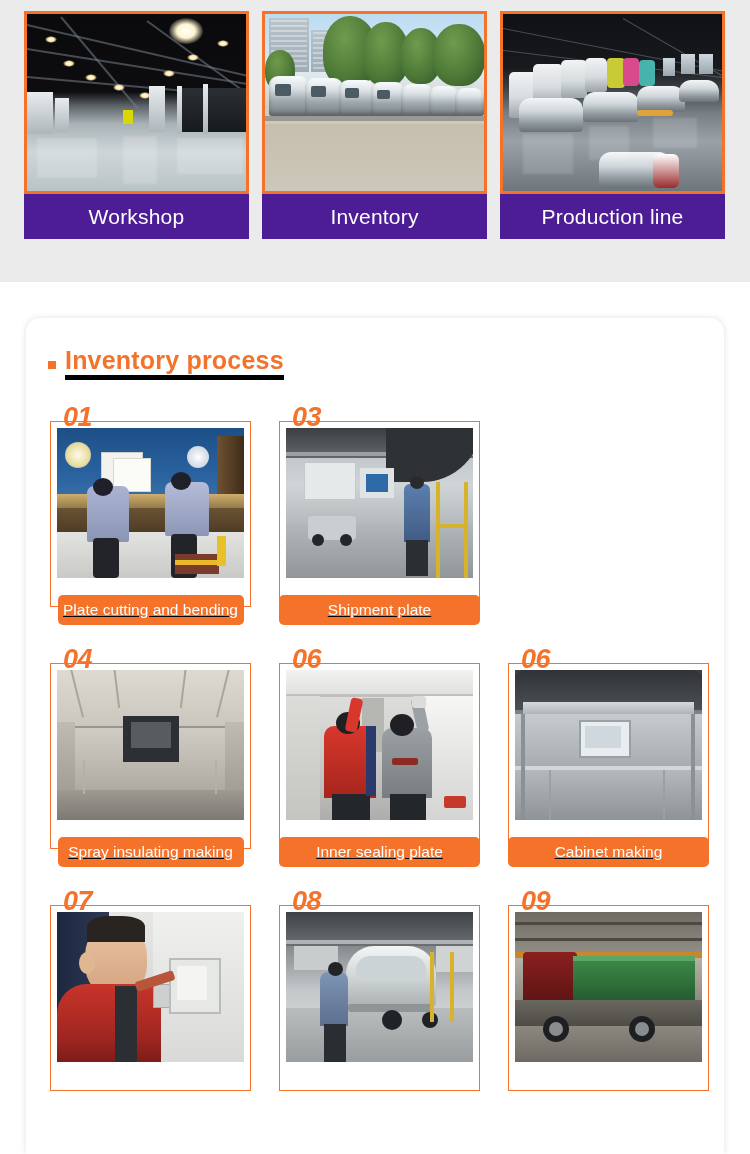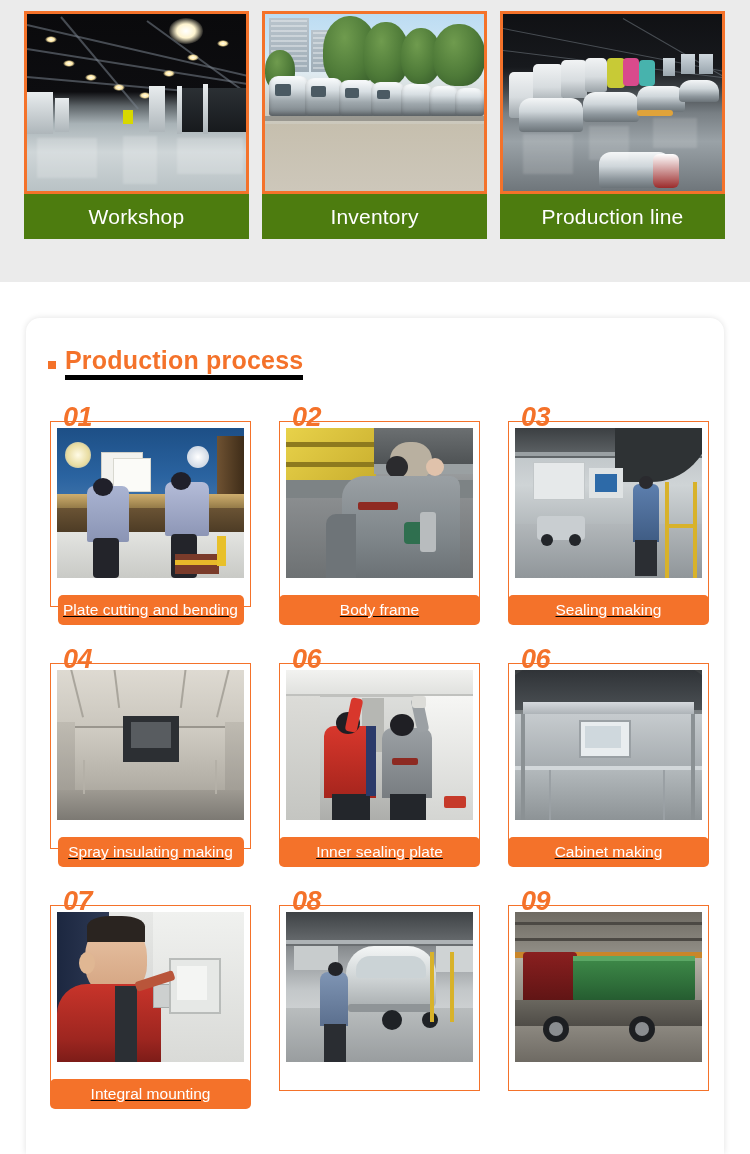--- a/index.html
+++ b/index.html
@@ -46,21 +46,21 @@
     background: #20242b;
   }
   .facility-photo .scene {
     position: absolute;
     inset: 0;
     overflow: hidden;
   }
   .facility-caption {
     width: 225px;
     height: 45px;
-    background: #4d7c0f;
+    background: #4c1d95;
     color: #ffffff;
     font-size: 21px;
     display: flex;
     align-items: center;
     justify-content: center;
     letter-spacing: 0.2px;
   }
 
   
   .ph1 { background:
@@ -339,21 +339,21 @@
       <div class="facility-caption">Production line</div>
     </div>
 
   </div>
 </div>
 
 <div class="panel">
 
   <div class="section-title">
     <span class="title-bullet"></span>
-    <span class="title-text">Production process</span>
+    <span class="title-text">Inventory process</span>
   </div>
 
   <div class="process-grid">
 
     <div class="process-row">
 
       <div class="process-item">
         <span class="step-num">01</span>
         <div class="step-box">
           <div class="step-photo">
@@ -374,44 +374,20 @@
               <div class="blob" style="left:114px;top:106px;width:26px; height:44px; background:#23242a; border-radius:4px;"></div>
               <div class="blob" style="left:118px;top:126px;width:44px; height:20px; background:#7a3b2a;"></div>
               <div class="blob" style="left:118px;top:132px;width:44px; height:5px;  background:#e8b82a;"></div>
               <div class="blob" style="left:160px;top:108px;width:9px;  height:30px; background:#e8c02a;"></div>
             </div>
           </div>
         </div>
         <div class="step-label">Plate cutting and bending</div>
       </div>
 
-      <div class="process-item">
-        <span class="step-num">02</span>
-        <div class="step-box">
-          <div class="step-photo">
-            <div class="sp s02">
-              <div class="blob" style="left:0;   top:0;   width:90px; height:54px; background:linear-gradient(135deg,#e8d24a,#c9ae2e);"></div>
-              <div class="blob" style="left:0;   top:14px;width:90px; height:5px;  background:#8e7a1e;"></div>
-              <div class="blob" style="left:0;   top:34px;width:90px; height:5px;  background:#8e7a1e;"></div>
-              <div class="blob" style="left:88px;top:0;   width:99px; height:40px; background:linear-gradient(to bottom,#6b6f71,#4c5052);"></div>
-              <div class="blob" style="left:88px;top:36px;width:99px; height:10px; background:#9aa0a2;"></div>
-              <div class="blob" style="left:0;   top:52px;width:187px;height:18px; background:#7d8385;"></div>
-              <div class="pers-head" style="left:104px;top:14px; width:42px; height:38px; border-radius:46% 46% 40% 40%; background:#b9b0a0;"></div>
-              <div class="blob" style="left:100px;top:28px;width:22px; height:22px; border-radius:50%; background:#2b2b2e;"></div>
-              <div class="blob" style="left:140px;top:30px;width:18px; height:18px; border-radius:50%; background:#e0c2ab;"></div>
-              <div class="pers-body" style="left:56px; top:48px; width:118px;height:102px; background:linear-gradient(to bottom,#9aa0a4 0%,#7f868a 60%,#6b7175 100%); border-radius:22px 10px 0 0;"></div>
-              <div class="blob" style="left:72px; top:74px; width:40px; height:8px;  background:#8f2a22; border-radius:2px;"></div>
-              <div class="blob" style="left:40px; top:86px; width:30px; height:64px; background:#6e7478; border-radius:10px 0 0 0;"></div>
-              <div class="blob" style="left:118px;top:94px; width:22px; height:22px; background:#2f6f4f; border-radius:4px;"></div>
-              <div class="blob" style="left:134px;top:84px; width:16px; height:40px; background:#b8bcbe; border-radius:3px;"></div>
-            </div>
-          </div>
-        </div>
-        <div class="step-label wide">Body frame</div>
-      </div>
 
       <div class="process-item">
         <span class="step-num">03</span>
         <div class="step-box">
           <div class="step-photo">
             <div class="sp s03">
               <div class="blob" style="left:0;  top:0;   width:187px;height:30px; background:linear-gradient(to bottom,#3b3f42,#62676a);"></div>
               <div class="blob" style="left:0;  top:24px;width:187px;height:4px;  background:#9aa0a3;"></div>
               <div class="blob" style="left:100px;top:-6px; width:96px; height:60px; border-radius:0 0 60px 0; background:#2e3234;"></div>
               <div class="blob" style="left:18px;top:34px; width:50px; height:36px; background:#e6e9ea; border:1px solid #c2c7c9;"></div>
@@ -423,21 +399,21 @@
               <div class="blob" style="left:54px;top:106px;width:12px; height:12px; border-radius:50%; background:#23262a;"></div>
               <div class="pers-body" style="left:118px;top:56px; width:26px; height:58px; background:linear-gradient(to bottom,#5d7fae,#3f5c84); border-radius:6px 6px 0 0;"></div>
               <div class="pers-head" style="left:124px;top:48px; width:14px; height:13px; background:#2a2a2e;"></div>
               <div class="blob" style="left:120px;top:112px;width:22px; height:36px; background:#2b2e33;"></div>
               <div class="blob" style="left:150px;top:54px; width:4px;  height:96px; background:#d8b22a;"></div>
               <div class="blob" style="left:178px;top:54px; width:4px;  height:96px; background:#d8b22a;"></div>
               <div class="blob" style="left:150px;top:96px; width:32px; height:4px;  background:#d8b22a;"></div>
             </div>
           </div>
         </div>
-        <div class="step-label wide">Sealing making</div>
+        <div class="step-label wide">Shipment plate</div>
       </div>
 
     </div>
 
     <div class="process-row">
 
       <div class="process-item">
         <span class="step-num">04</span>
         <div class="step-box">
           <div class="step-photo">
@@ -528,21 +504,20 @@
               <div class="blob" style="left:22px; top:40px; width:16px; height:22px; border-radius:50%; background:#e0b793;"></div>
               <div class="pers-body" style="left:0;  top:72px; width:104px;height:78px; background:linear-gradient(to bottom,#c8342a 0%,#9e2620 70%,#7d1c18 100%); border-radius:30px 18px 0 0;"></div>
               <div class="blob" style="left:58px; top:74px; width:22px; height:76px; background:#2b2f34;"></div>
               <div class="blob" style="left:96px; top:72px; width:34px; height:22px; background:#cdd0cf; border:1px solid #a8acab;"></div>
               <div class="blob" style="left:112px;top:46px; width:48px; height:52px; background:#e6e8e6; border:2px solid #b9bcba;"></div>
               <div class="blob" style="left:120px;top:54px; width:30px; height:34px; background:#f4f5f3;"></div>
               <div class="blob" style="left:78px; top:64px; width:40px; height:10px; background:#b9553a; border-radius:3px; transform:rotate(-18deg);"></div>
             </div>
           </div>
         </div>
-        <div class="step-label wide">Integral mounting</div>
       </div>
 
       <div class="process-item">
         <span class="step-num">08</span>
         <div class="step-box">
           <div class="step-photo">
             <div class="sp s08">
               <div class="blob" style="left:0;   top:0;   width:187px;height:34px; background:linear-gradient(to bottom,#3e4245,#6c7073);"></div>
               <div class="blob" style="left:0;   top:28px;width:187px;height:4px;  background:#aeb3b6;"></div>
               <div class="blob" style="left:8px;  top:34px;width:44px; height:24px; background:#c8cccd;"></div>

